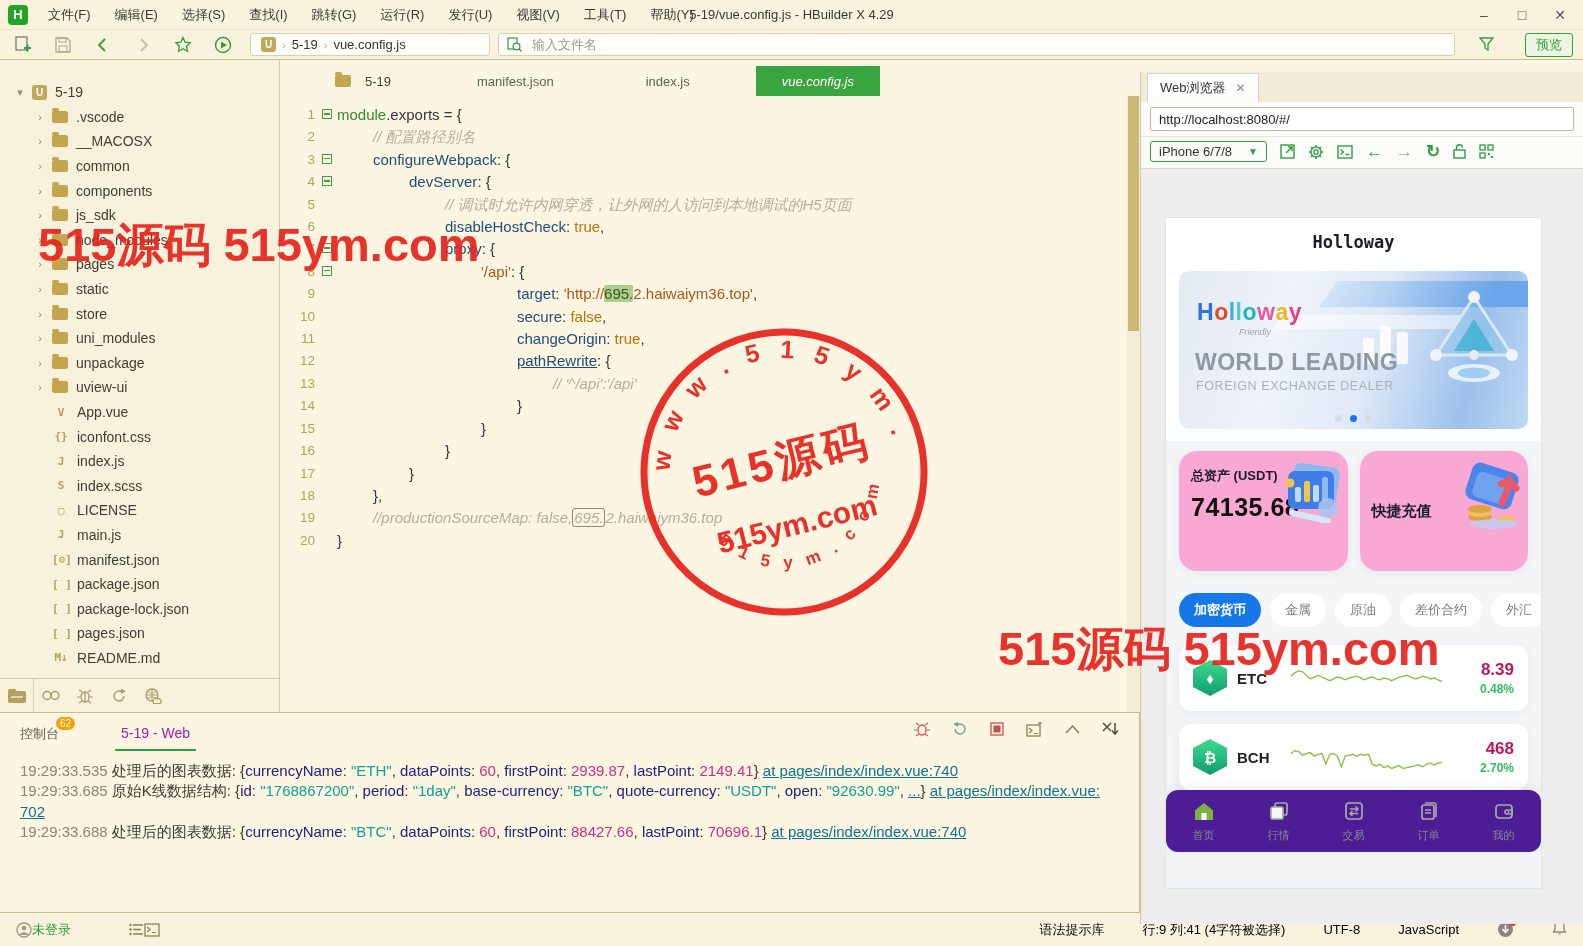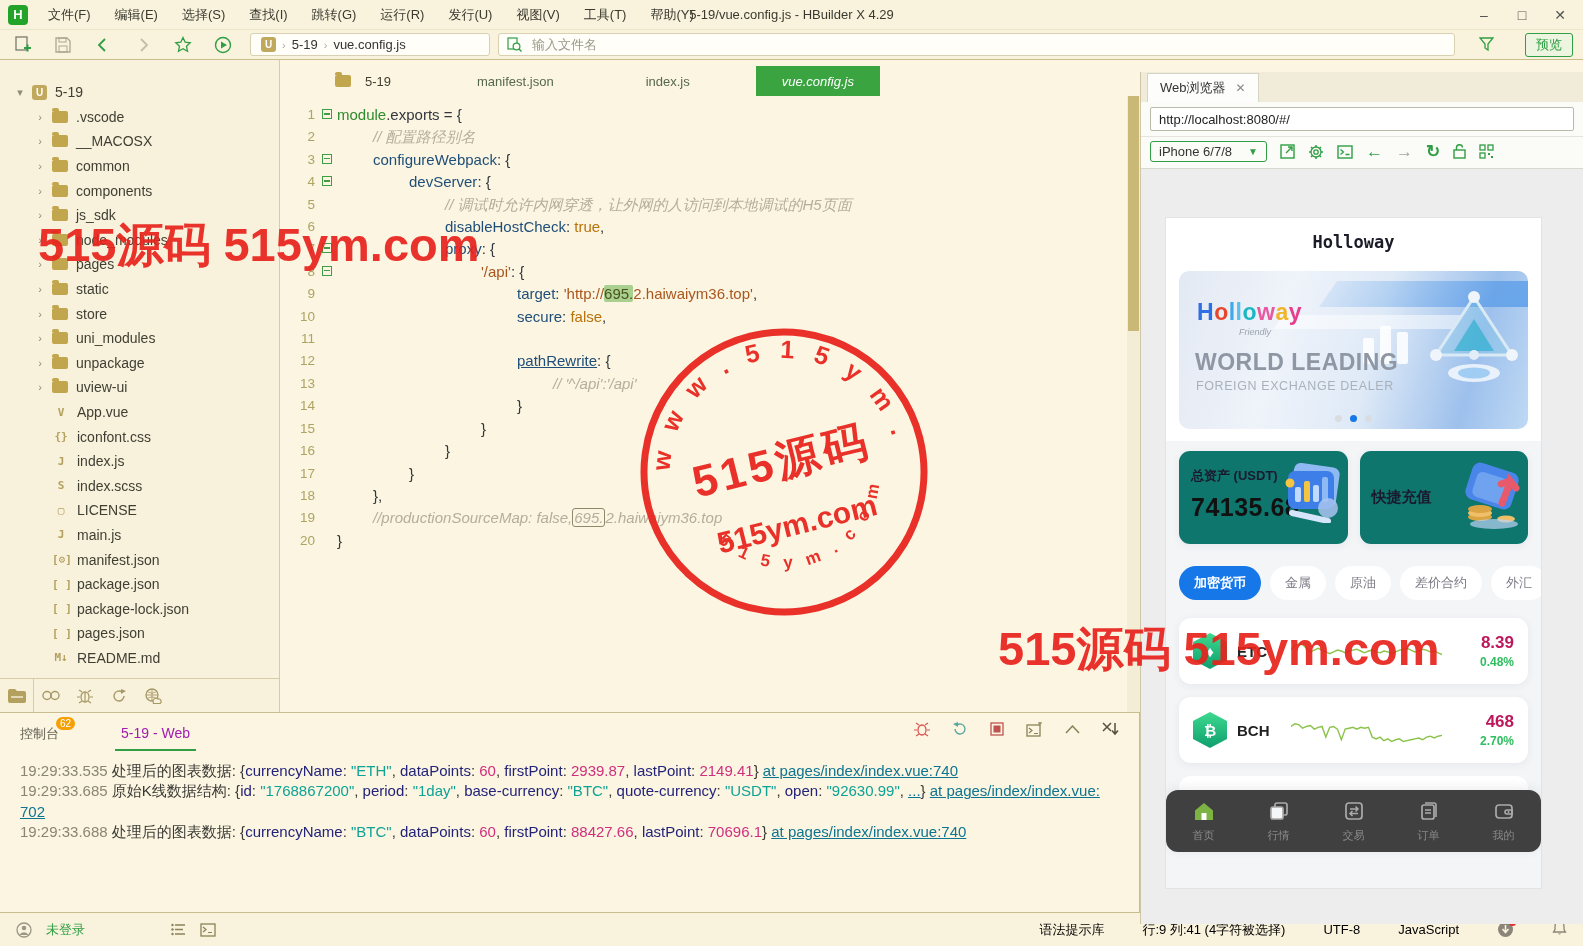--- a/index.html
+++ b/index.html
@@ -73,21 +73,21 @@
   .logs{padding:6px 20px;font-family:"DejaVu Sans Mono",monospace;font-size:15px;line-height:20.3px;word-break:break-all;width:1125px;}
   .lg-time{color:#8A8670;}
   .lg-txt{color:#3A3A35;}
   .lg-key{color:#23237A;}
   .lg-str{color:#0FA396;}
   .lg-num{color:#D02F7E;}
   .lg-link{color:#0E7490;text-decoration:underline;}
 
   
   .statusbar{position:absolute;left:0;top:912px;width:1583px;height:34px;background:#F9F2DC;border-top:1px solid #C9BC8D;display:flex;align-items:center;padding:0 16px;}
-  .st-left{display:flex;align-items:center;gap:14px;}
+  .st-left{display:flex;align-items:center;gap:0;}
   .st-login{color:#2F9E44;font-size:13px;}
   .st-right{margin-left:auto;display:flex;align-items:center;gap:38px;color:#000000;font-size:13px;}
 
   
   .rpanel{position:absolute;left:1140px;top:72px;width:443px;height:852px;background:#EDEDEE;border-left:1px solid #CFC6A5;}
   .rp-tabs{height:30px;background:#F1ECD9;display:flex;align-items:flex-end;}
   .rp-tab{height:29px;background:#FDFDFB;border:1px solid #D5D5C5;border-bottom:none;display:flex;align-items:center;gap:10px;padding:0 12px;margin-left:6px;font-size:13px;color:#333;}
   .rp-x{color:#888;font-size:12px;}
   .rp-url{background:#FBFBF8;padding:5px 9px;border-bottom:1px solid #E4E4DC;}
   .rp-url input{width:100%;height:24px;border:1px solid #B9B9AC;border-radius:2px;padding:0 8px;font-size:13px;color:#222;background:#fff;outline:none;}
@@ -106,38 +106,38 @@
   .bn-logo{position:absolute;left:18px;top:28px;font-size:23px;font-weight:bold;letter-spacing:.5px;}
   .bn-sub{position:absolute;left:60px;top:56px;font-size:9px;font-style:italic;color:#9aa3ad;}
   .bn-t1{position:absolute;left:16px;top:78px;font-size:23px;font-weight:600;color:#8E97A3;letter-spacing:.5px;}
   .bn-t2{position:absolute;left:17px;top:108px;font-size:12.5px;color:#A9B1BB;letter-spacing:.6px;}
   .bn-dots{position:absolute;left:0;right:0;bottom:7px;display:flex;justify-content:center;gap:8px;}
   .bn-dot{width:7px;height:7px;border-radius:50%;background:#D9DDE2;}
   .bn-dot.on{background:#1677E8;}
   .bn-bars{position:absolute;right:120px;top:55px;display:flex;gap:6px;align-items:flex-end;}
   .bn-bar{width:11px;background:rgba(255,255,255,.85);border-radius:2px;}
   .cards{display:flex;gap:12px;padding:10px 13px 0;}
-  .acard{flex:1;background:#0f766e;border-radius:11px;box-shadow:0 2px 8px rgba(40,60,90,.07);height:93px;padding:16px 12px;position:relative;overflow:hidden;}
+  .acard{flex:1;background:#f9a8d4;border-radius:18px;box-shadow:0 2px 8px rgba(40,60,90,.07);height:120px;padding:16px 12px;position:relative;overflow:hidden;}
   .acard .lb{font-size:13px;font-weight:700;color:#1A1A2E;}
   .acard .val{font-size:25px;font-weight:700;color:#111;margin-top:8px;letter-spacing:.5px;}
   .acard.charge{display:flex;align-items:center;}
   .acard.charge .lb{font-size:15px;}
   .pills{display:flex;gap:9px;padding:22px 13px 0;}
   .pill{background:#fff;color:#7A7A85;border-radius:17px;padding:8px 15px;font-size:13px;white-space:nowrap;}
   .pill.on{background:#1677E8;color:#fff;font-weight:700;}
   .coins{padding:18px 13px 0;display:flex;flex-direction:column;gap:13px;}
   .coin{background:#fff;border-radius:12px;box-shadow:0 2px 8px rgba(40,60,90,.07);height:66px;display:flex;align-items:center;padding:0 14px;gap:10px;}
   .hexa{width:34px;height:36px;clip-path:polygon(50% 0,100% 25%,100% 75%,50% 100%,0 75%,0 25%);background:linear-gradient(180deg,#3ED98E,#0E9F6E);display:flex;align-items:center;justify-content:center;color:#fff;font-weight:bold;font-size:15px;flex:none;}
   .coin .sym{font-size:15px;font-weight:700;color:#222;width:44px;}
   .coin svg{flex:1;}
   .coin .right{text-align:right;width:62px;}
   .coin .pr{font-size:17px;font-weight:700;color:#be185d;}
   .coin .ch{font-size:12px;font-weight:600;color:#2FBE5F;margin-top:2px;}
   .coin.cut{height:28px;border-radius:12px 12px 0 0;box-shadow:none;overflow:hidden;align-items:flex-start;padding-top:10px;}
-  .navbar{position:absolute;left:0;bottom:36px;width:375px;height:62px;background:#404040;border-radius:12px;box-shadow:0 -2px 12px rgba(0,0,0,.08);display:flex;}
+  .navbar{position:absolute;left:0;bottom:36px;width:375px;height:62px;background:#4c1d95;border-radius:12px;box-shadow:0 -2px 12px rgba(0,0,0,.08);display:flex;}
   .nav-it{flex:1;display:flex;flex-direction:column;align-items:center;justify-content:center;gap:4px;color:#8A8A8A;font-size:11px;}
 
   
   .wm{position:absolute;color:#E8221C;font-weight:bold;white-space:nowrap;z-index:60;pointer-events:none;opacity:.92;}
   .wm1{left:38px;top:214px;font-size:47px;}
   .wm2{left:998px;top:618px;font-size:47px;}
   .stamp{position:absolute;left:636px;top:324px;z-index:60;pointer-events:none;opacity:.93;}
   svg text{font-family:"Liberation Sans",sans-serif;}
 </style>
 </head>
@@ -400,21 +400,21 @@
         <div class="cline"><span class="lnum">1</span><span class="foldc"><span class="foldbox"></span></span><span style="padding-left: 0px;"><span class="cd-g">module</span><span class="cd-d">.exports = {</span></span></div>
         <div class="cline"><span class="lnum">2</span><span class="foldc"></span><span style="padding-left: 36px;"><span class="cd-c">// 配置路径别名</span></span></div>
         <div class="cline"><span class="lnum">3</span><span class="foldc"><span class="foldbox"></span></span><span style="padding-left: 36px;"><span class="cd-p">configureWebpack</span><span class="cd-d">: {</span></span></div>
         <div class="cline"><span class="lnum">4</span><span class="foldc"><span class="foldbox"></span></span><span style="padding-left: 72px;"><span class="cd-p">devServer</span><span class="cd-d">: {</span></span></div>
         <div class="cline"><span class="lnum">5</span><span class="foldc"></span><span style="padding-left: 108px;"><span class="cd-c">// 调试时允许内网穿透，让外网的人访问到本地调试的H5页面</span></span></div>
         <div class="cline"><span class="lnum">6</span><span class="foldc"></span><span style="padding-left: 108px;"><span class="cd-p">disableHostCheck</span><span class="cd-d">: </span><span class="cd-k">true</span><span class="cd-d">,</span></span></div>
         <div class="cline"><span class="lnum">7</span><span class="foldc"><span class="foldbox"></span></span><span style="padding-left: 108px;"><span class="cd-p">proxy</span><span class="cd-d">: {</span></span></div>
         <div class="cline"><span class="lnum">8</span><span class="foldc"><span class="foldbox"></span></span><span style="padding-left: 144px;"><span class="cd-s">'/api'</span><span class="cd-d">: {</span></span></div>
         <div class="cline"><span class="lnum">9</span><span class="foldc"></span><span style="padding-left: 180px;"><span class="cd-p">target</span><span class="cd-d">: </span><span class="cd-s">'http://</span><span class="cd-sel">695.</span><span class="cd-s">2.haiwaiym36.top'</span><span class="cd-d">,</span></span></div>
         <div class="cline"><span class="lnum">10</span><span class="foldc"></span><span style="padding-left: 180px;"><span class="cd-p">secure</span><span class="cd-d">: </span><span class="cd-k">false</span><span class="cd-d">,</span></span></div>
-        <div class="cline"><span class="lnum">11</span><span class="foldc"></span></div>
+        <div class="cline"><span class="lnum">11</span><span class="foldc"></span><span style="padding-left: 180px;"><span class="cd-p">changeOrigin</span><span class="cd-d">: </span><span class="cd-k">true</span><span class="cd-d">,</span></span></div>
         <div class="cline"><span class="lnum">12</span><span class="foldc"></span><span style="padding-left: 180px;"><span class="cd-u">pathRewrite</span><span class="cd-d">: {</span></span></div>
         <div class="cline"><span class="lnum">13</span><span class="foldc"></span><span style="padding-left: 216px;"><span class="cd-c">// '^/api':'/api'</span></span></div>
         <div class="cline"><span class="lnum">14</span><span class="foldc"></span><span style="padding-left: 180px;"><span class="cd-d">}</span></span></div>
         <div class="cline"><span class="lnum">15</span><span class="foldc"></span><span style="padding-left: 144px;"><span class="cd-d">}</span></span></div>
         <div class="cline"><span class="lnum">16</span><span class="foldc"></span><span style="padding-left: 108px;"><span class="cd-d">}</span></span></div>
         <div class="cline"><span class="lnum">17</span><span class="foldc"></span><span style="padding-left: 72px;"><span class="cd-d">}</span></span></div>
         <div class="cline"><span class="lnum">18</span><span class="foldc"></span><span style="padding-left: 36px;"><span class="cd-d">},</span></span></div>
         <div class="cline"><span class="lnum">19</span><span class="foldc"></span><span style="padding-left: 36px;"><span class="cd-c">//productionSourceMap: false,</span><span class="cd-box">695.</span><span class="cd-c">2.haiwaiym36.top</span></span></div>
         <div class="cline"><span class="lnum">20</span><span class="foldc"></span><span style="padding-left: 0px;"><span class="cd-d">}</span></span></div>
       </div>

